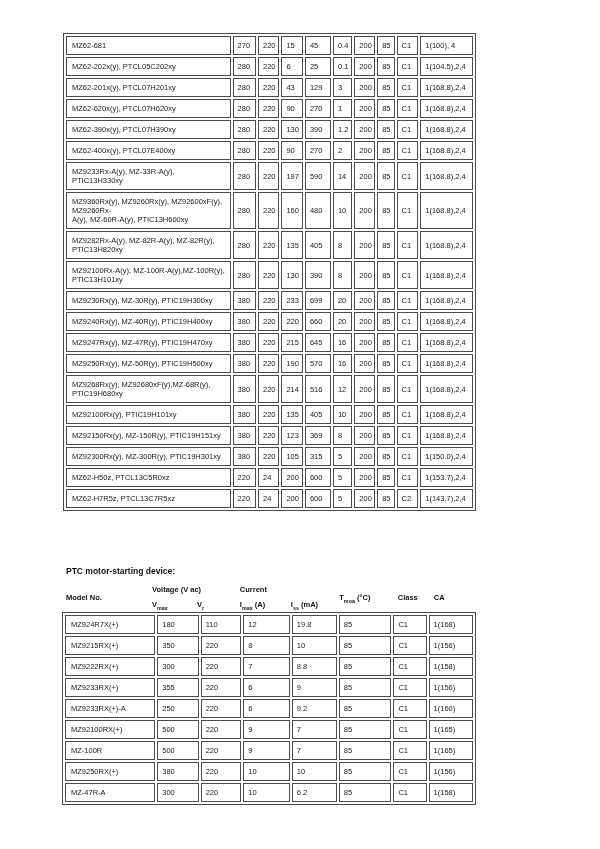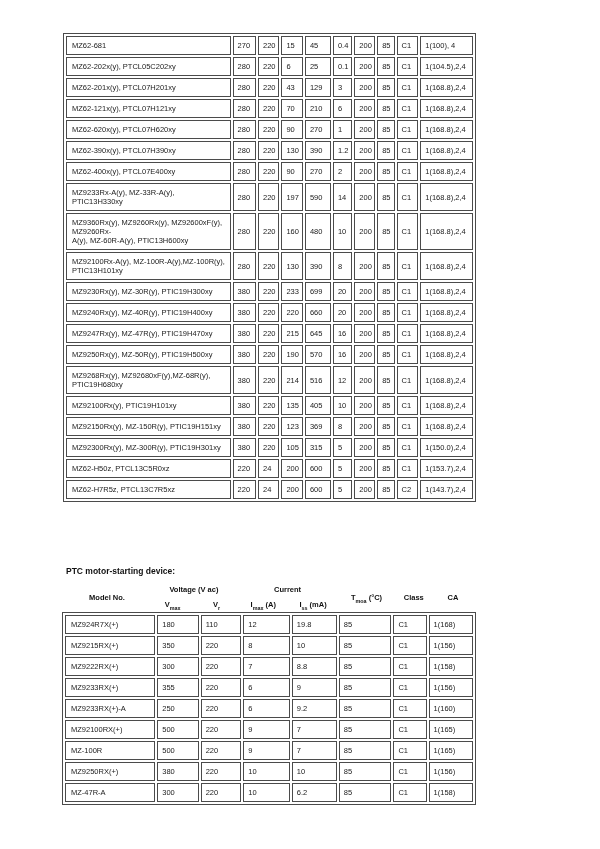--- a/index.html
+++ b/index.html
@@ -38,21 +38,21 @@
   }
 
   .motor-header-table {
     position: absolute; left: 62px; top: 580px;
     border-collapse: separate; border-spacing: 2px; table-layout: fixed;
     border: 1px solid transparent;
   }
   .motor-header-table th {
     border: 1px solid transparent;
     font-size: 7.5px; font-weight: bold;
-    text-align: center; vertical-align: middle;
+    text-align: left; vertical-align: middle;
     padding: 1px 0; line-height: 1.25; color: #111;
     white-space: nowrap; overflow: visible;
   }
   .motor-header-table sub, .spec-table sub { font-size: 0.72em; line-height: 0; }
 
   .motor-body-table { position: absolute; left: 62px; top: 612px; }
 </style>
 </head>
 <body>
 
@@ -102,32 +102,20 @@
           <td class="value">220</td>
           <td class="value">43</td>
           <td class="value">129</td>
           <td class="value">3</td>
           <td class="value">200</td>
           <td class="value">85</td>
           <td class="value">C1</td>
           <td class="value">1(168.8),2,4</td>
         </tr>
         <tr>
-          <td class="model">MZ62-121x(y), PTCL07H121xy</td>
-          <td class="value">280</td>
-          <td class="value">220</td>
-          <td class="value">70</td>
-          <td class="value">210</td>
-          <td class="value">6</td>
-          <td class="value">200</td>
-          <td class="value">85</td>
-          <td class="value">C1</td>
-          <td class="value">1(168.8),2,4</td>
-        </tr>
-        <tr>
           <td class="model">MZ62-620x(y), PTCL07H620xy</td>
           <td class="value">280</td>
           <td class="value">220</td>
           <td class="value">90</td>
           <td class="value">270</td>
           <td class="value">1</td>
           <td class="value">200</td>
           <td class="value">85</td>
           <td class="value">C1</td>
           <td class="value">1(168.8),2,4</td>
@@ -169,20 +157,32 @@
           <td class="value">1(168.8),2,4</td>
         </tr>
         <tr>
           <td class="model">MZ9360Rx(y), MZ9260Rx(y), MZ92600xF(y), MZ9260Rx-
 A(y), MZ-60R-A(y), PTIC13H600xy</td>
           <td class="value">280</td>
           <td class="value">220</td>
           <td class="value">160</td>
           <td class="value">480</td>
           <td class="value">10</td>
+          <td class="value">200</td>
+          <td class="value">85</td>
+          <td class="value">C1</td>
+          <td class="value">1(168.8),2,4</td>
+        </tr>
+        <tr>
+          <td class="model">MZ9282Rx-A(y), MZ-82R-A(y), MZ-82R(y), PTIC13H820xy</td>
+          <td class="value">280</td>
+          <td class="value">220</td>
+          <td class="value">135</td>
+          <td class="value">405</td>
+          <td class="value">8</td>
           <td class="value">200</td>
           <td class="value">85</td>
           <td class="value">C1</td>
           <td class="value">1(168.8),2,4</td>
         </tr>
         <tr>
           <td class="model">MZ92100Rx-A(y), MZ-100R-A(y),MZ-100R(y),
 PTIC13H101xy</td>
           <td class="value">280</td>
           <td class="value">220</td>

